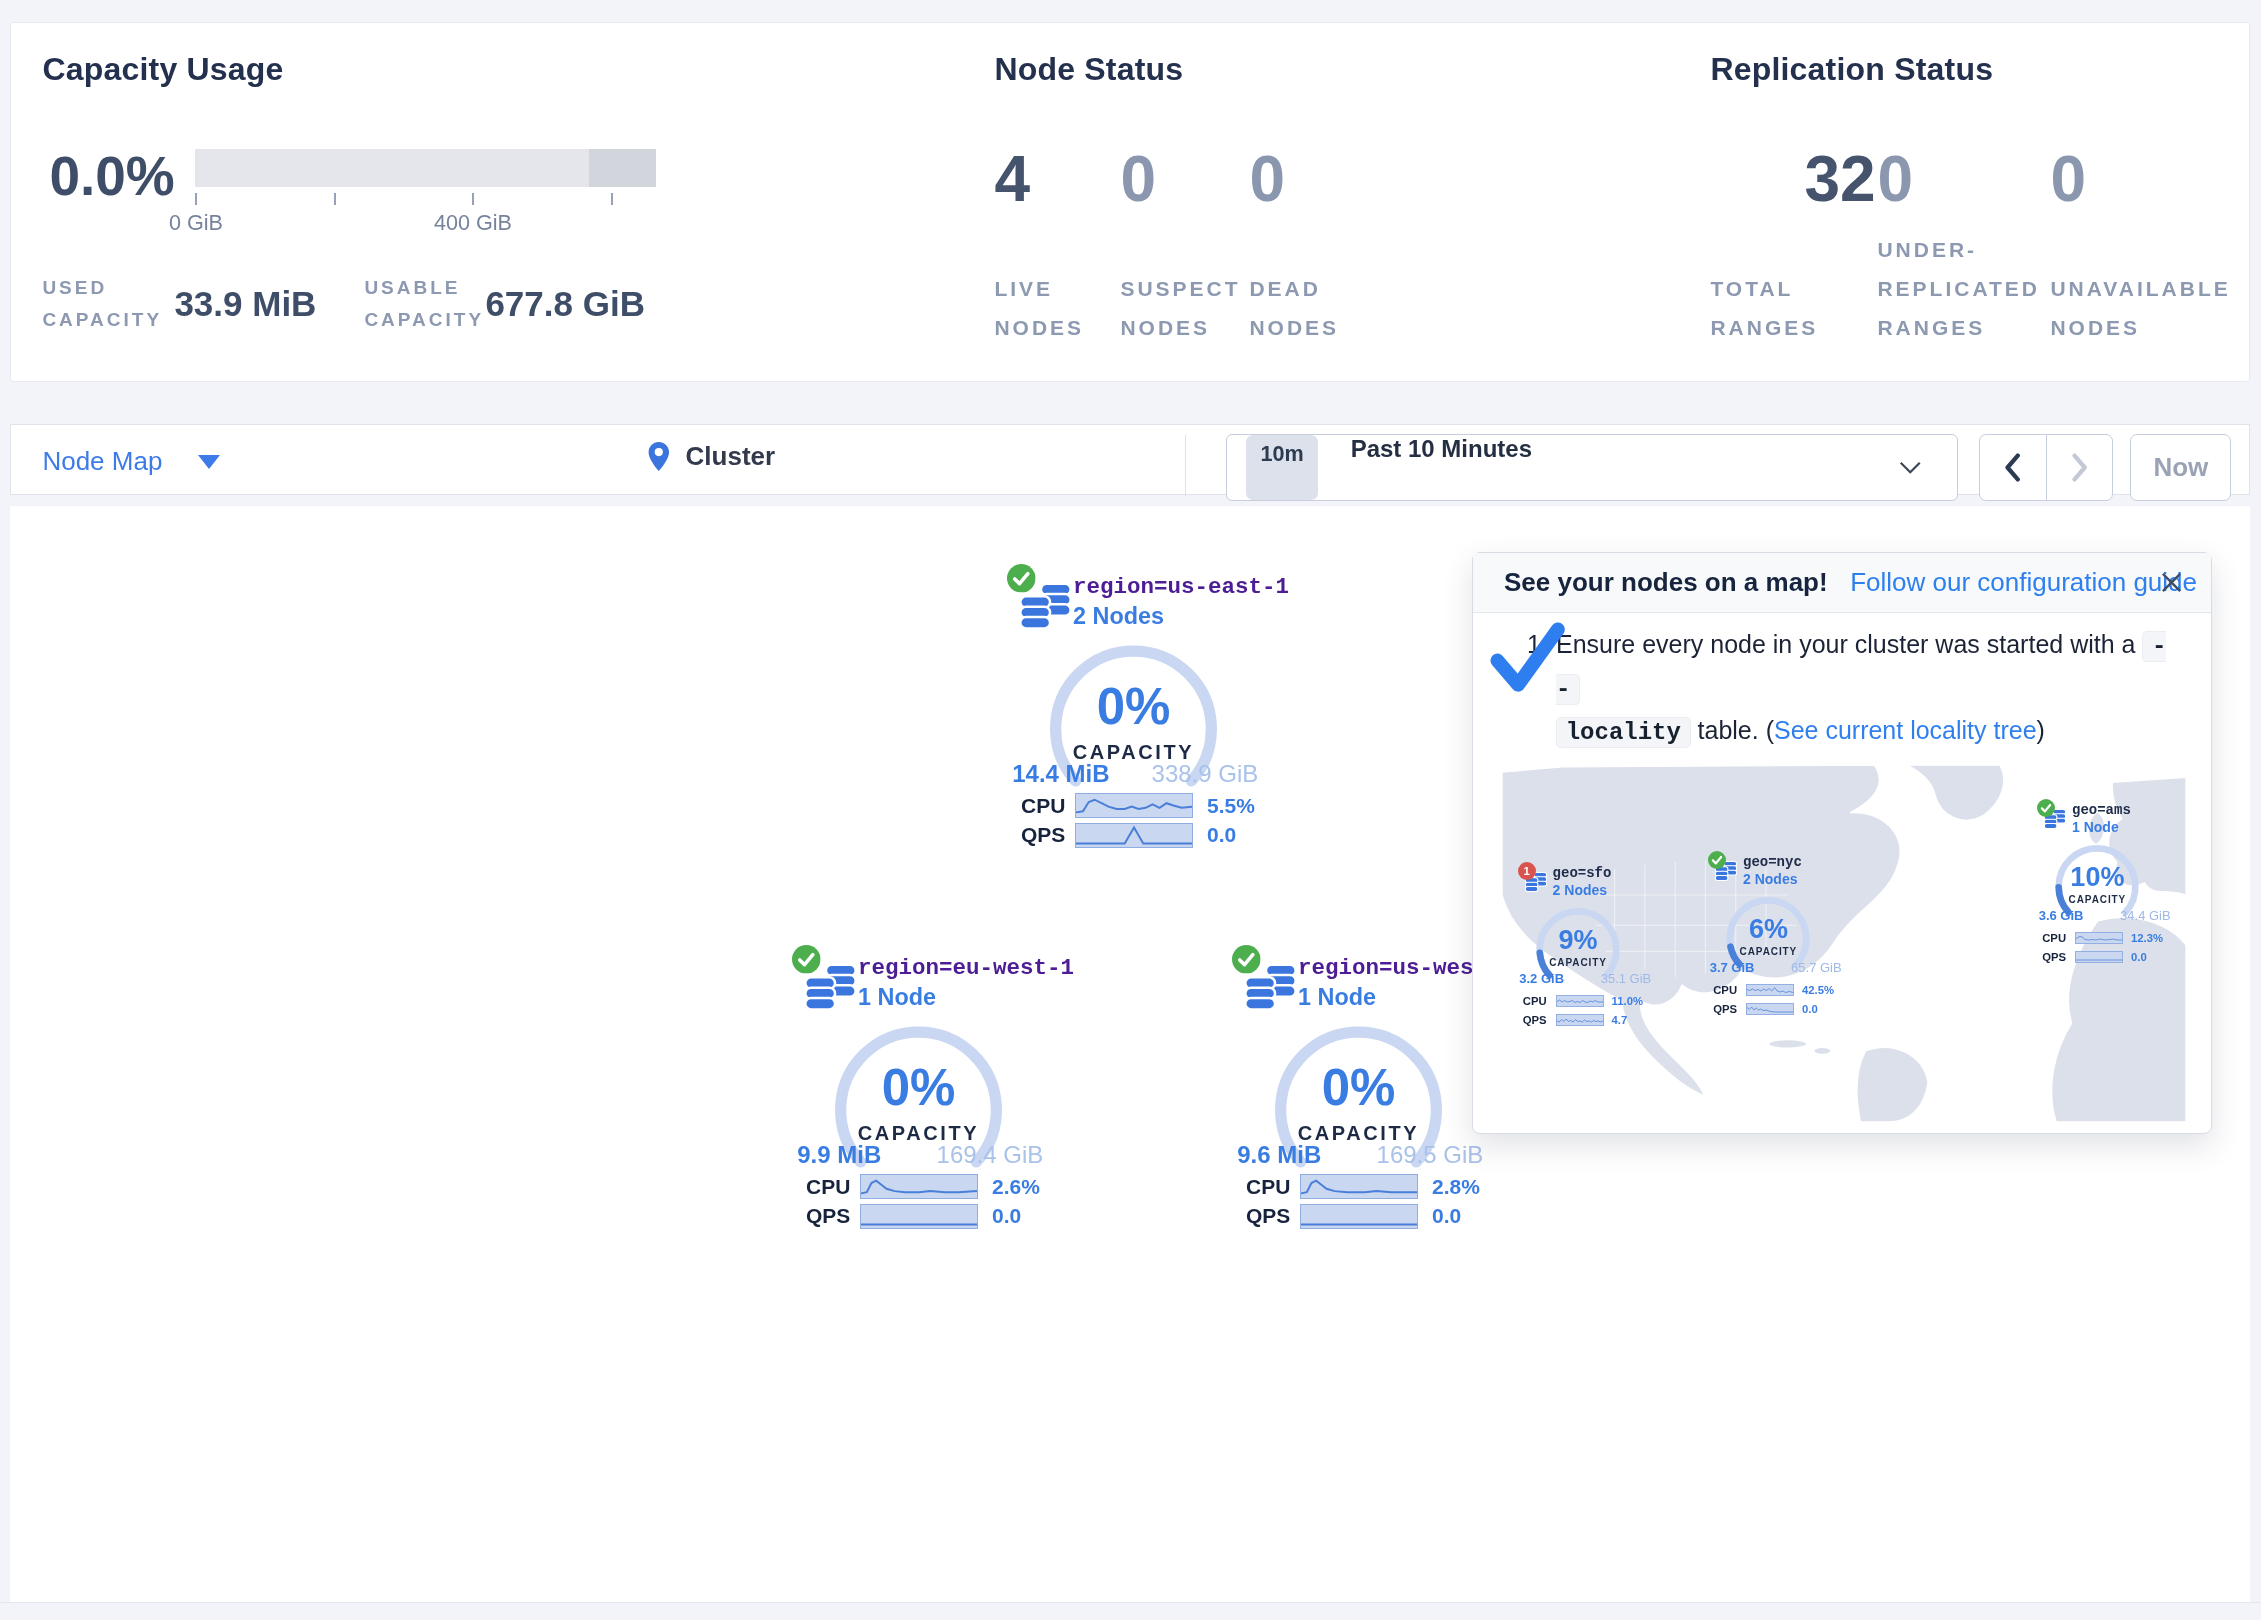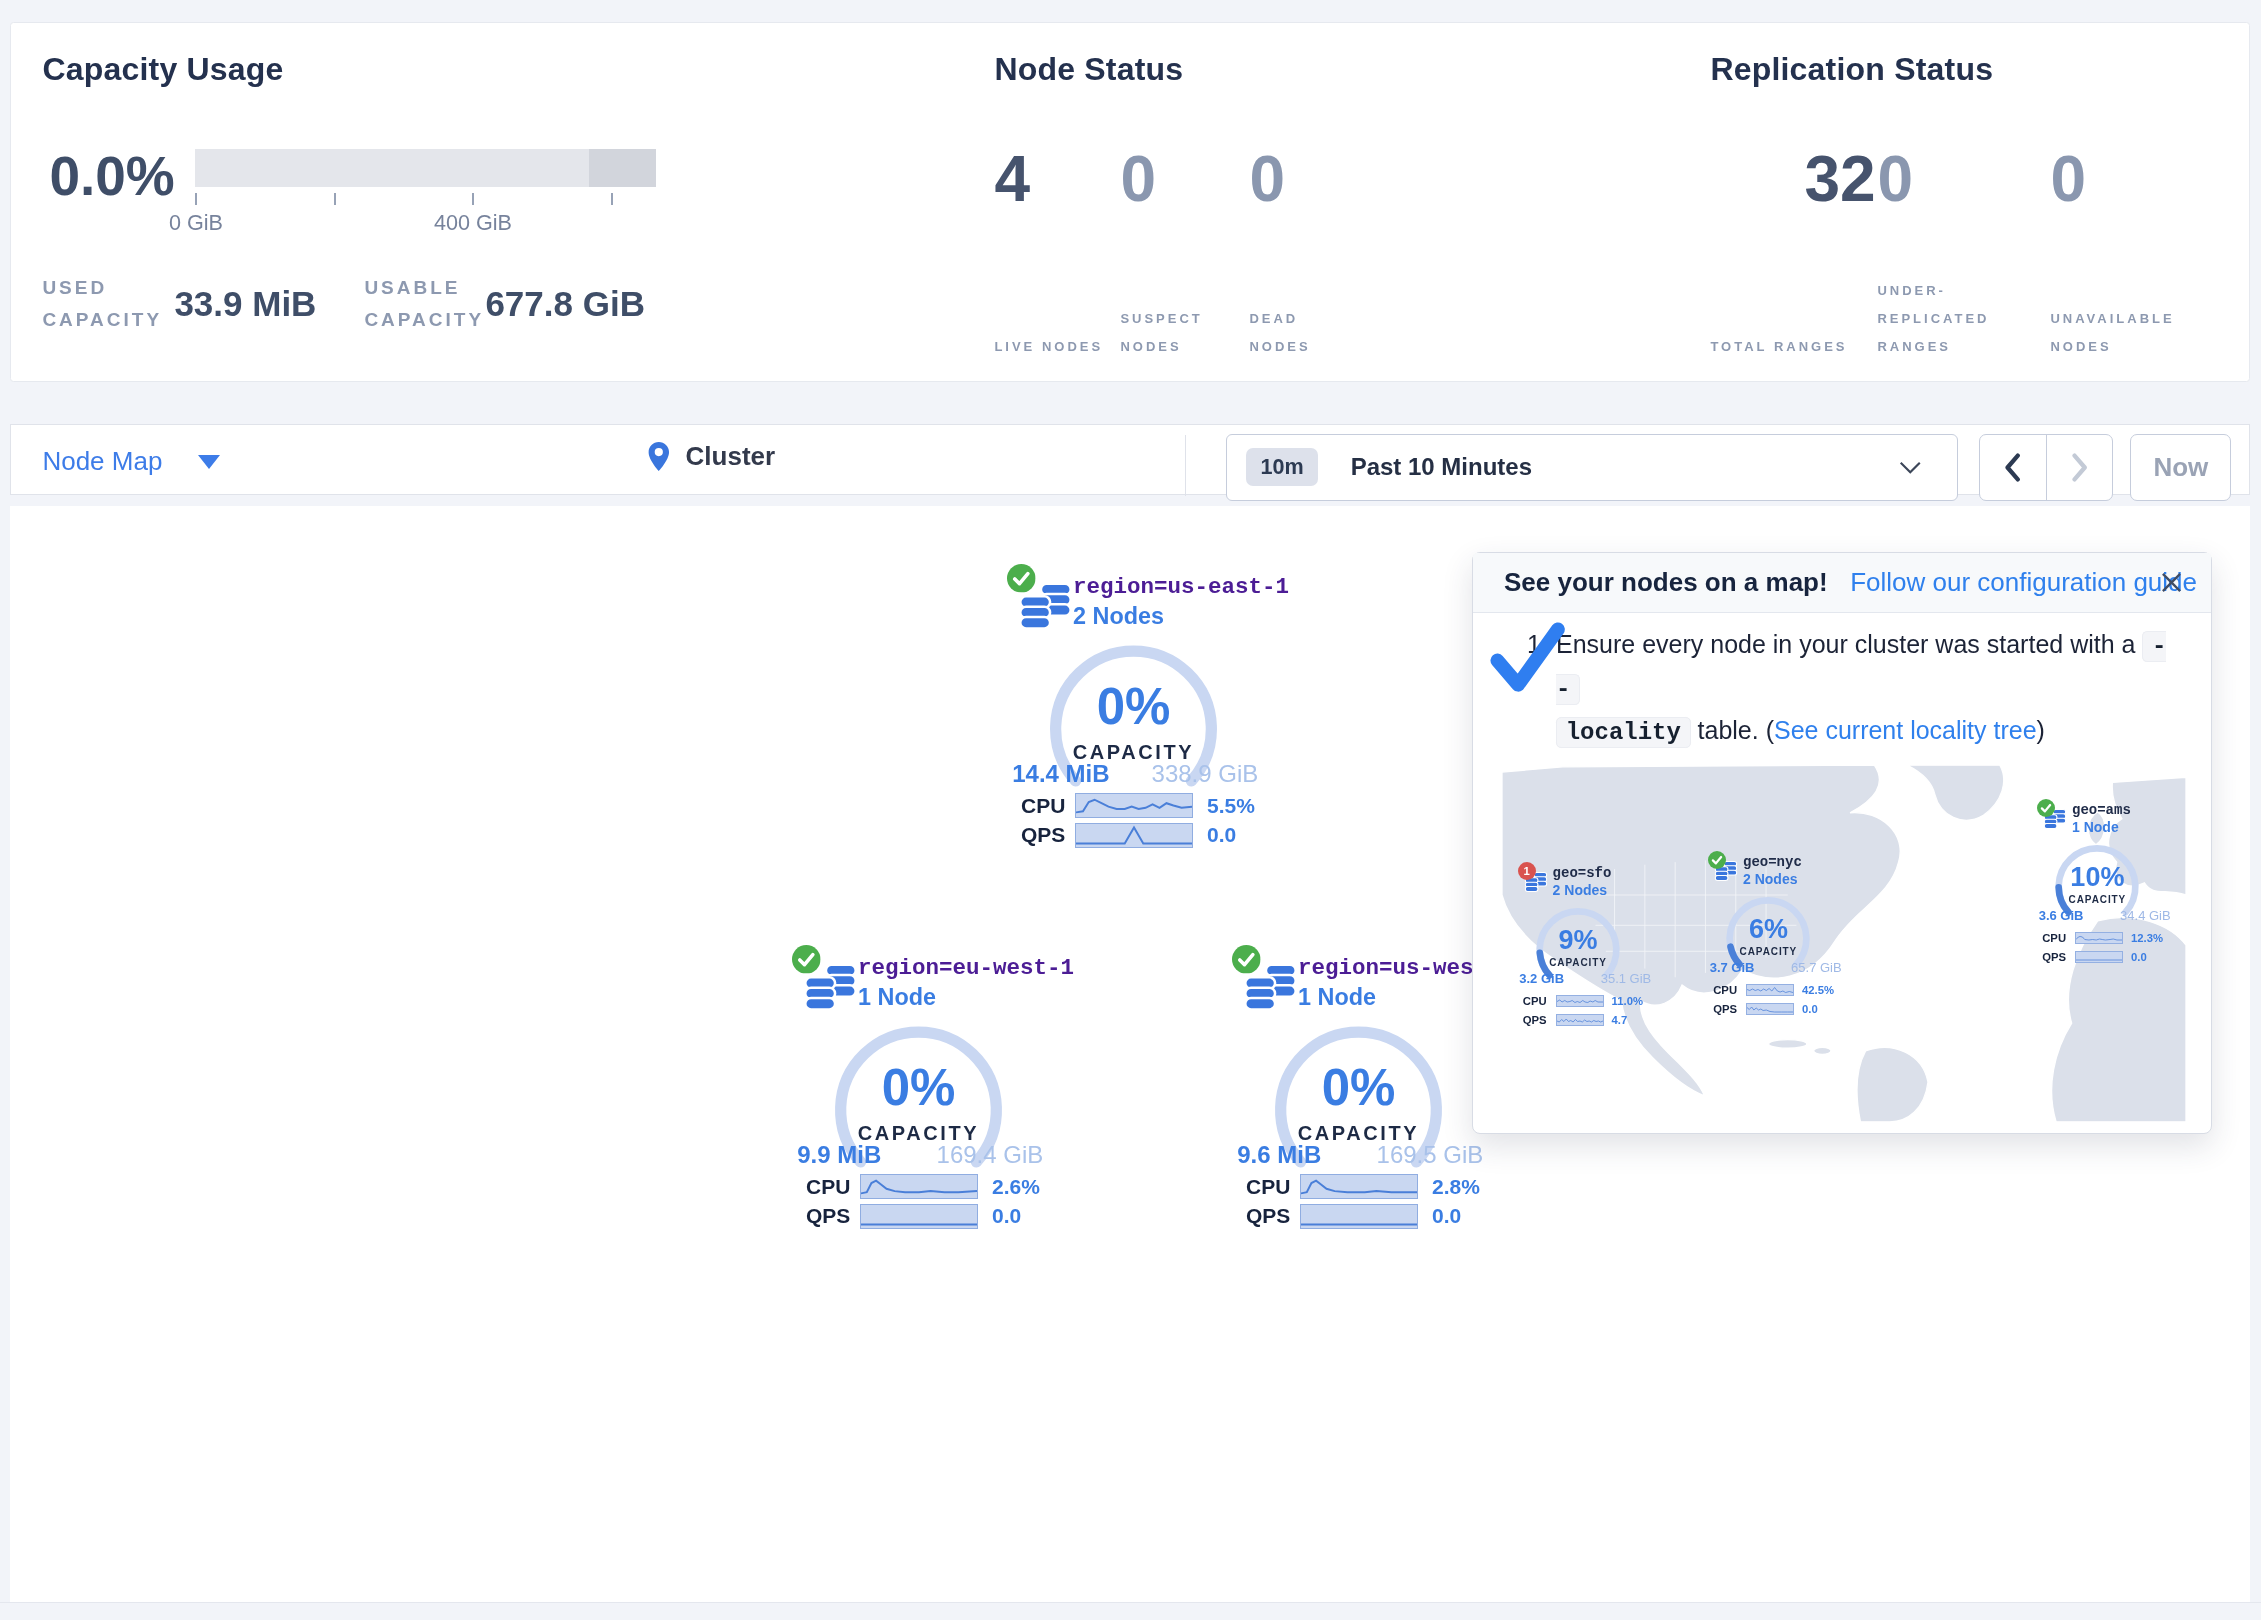--- a/index.html
+++ b/index.html
@@ -11,30 +11,30 @@
   .sec-title{position:absolute;top:28.6px;font-size:32px;font-weight:700;color:#24314e;letter-spacing:0.2px;}
   .big-pct{position:absolute;left:38px;top:121px;font-size:55px;font-weight:700;color:#3f4e68;}
   .cap-bar{position:absolute;left:184px;top:126px;width:461px;height:38px;background:#e4e6eb;}
   .cap-bar-dark{position:absolute;right:0;top:0;width:67px;height:38px;background:#d2d5dc;}
   .tick{position:absolute;top:170px;width:1.7px;height:12px;background:#97a2b6;}
   .tick-label{position:absolute;top:187px;width:139px;text-align:center;font-size:21.6px;color:#77839c;}
   .caps-label{position:absolute;font-size:19px;font-weight:600;letter-spacing:3px;color:#8d99b0;line-height:32px;}
   .cap-val{position:absolute;font-size:35px;font-weight:700;color:#3f4e68;}
   .stat-num{position:absolute;top:119px;font-size:64px;font-weight:700;color:#46536d;}
   .stat-num.muted{color:#8a97af;}
-  .stat-label{position:absolute;bottom:20px;font-size:13px;font-weight:600;letter-spacing:3px;color:#8d99b0;line-height:28px;}
+  .stat-label{position:absolute;bottom:34px;font-size:21px;font-weight:600;letter-spacing:3px;color:#8d99b0;line-height:39px;}
 
   
   .toolbar{left:10.4px;top:424px;width:2240px;height:71px;border-radius:0;border-color:#e0e3ea;}
   .viewsel{position:absolute;left:31px;top:21px;font-size:26px;font-weight:500;color:#3d7ce8;display:flex;align-items:center;gap:36px;cursor:pointer;}
   .caret-down{width:0;height:0;border-left:11.3px solid transparent;border-right:11.3px solid transparent;border-top:14px solid #3d7ce8;}
   .crumb{position:absolute;left:637px;top:15.6px;display:flex;align-items:center;gap:15.6px;}
   .crumb-label{font-size:26px;font-weight:600;color:#333a4c;}
   .tb-divider{position:absolute;left:1174px;top:10.4px;width:0.9px;height:61px;background:#dfe2ea;}
-  .timebox{position:absolute;left:1215px;top:8.7px;width:732px;height:67px;border:1.3px solid #c6cddc;border-radius:6px;background:#fff;display:flex;align-items:center;box-sizing:border-box;cursor:pointer;}
+  .timebox{position:absolute;left:1215px;top:8.7px;width:732px;height:67px;border:1.3px solid #c6cddc;border-radius:6px;background:#fff;display:flex;box-sizing:border-box;cursor:pointer;}
   .timebadge{margin-left:19px;padding:6px 14px;background:#dde1eb;border-radius:7px;font-size:21.6px;font-weight:700;color:#2c3a52;}
   .timelabel{margin-left:33px;font-size:24px;font-weight:600;color:#252f44;}
   .time-chev{position:absolute;right:36px;top:26px;}
   .arrowbox{position:absolute;left:1968px;top:8.7px;width:134px;height:67px;border:1.3px solid #c6cddc;border-radius:7px;background:#fff;display:flex;box-sizing:border-box;}
   .arrowbox .half{flex:1;display:flex;align-items:center;justify-content:center;cursor:pointer;}
   .arrowbox .half + .half{border-left:1.3px solid #c6cddc;}
   .nowbtn{position:absolute;left:2119px;top:8.7px;width:101px;height:67px;border:1.3px solid #c6cddc;border-radius:7px;background:#fff;font-size:26px;font-weight:600;color:#9aa3b5;display:flex;align-items:center;justify-content:center;box-sizing:border-box;cursor:pointer;}
 
   
   .mainarea{left:10.4px;top:506px;width:2240px;height:1096px;border:none;border-radius:0;}

